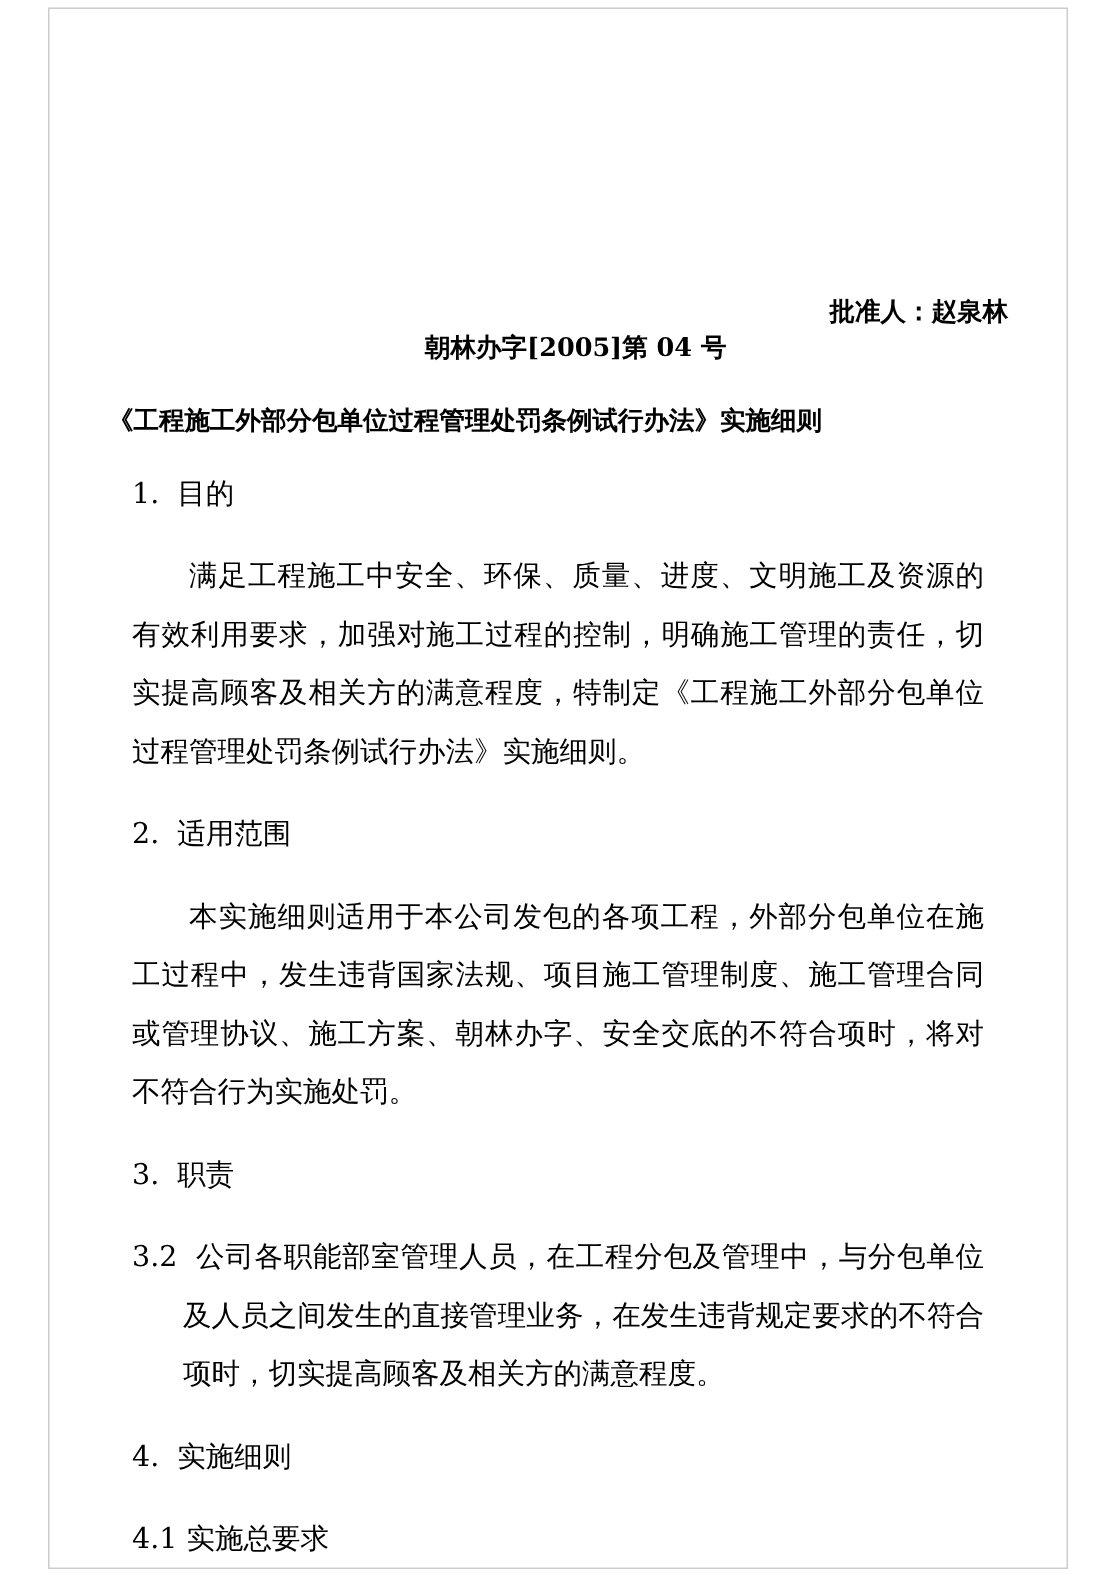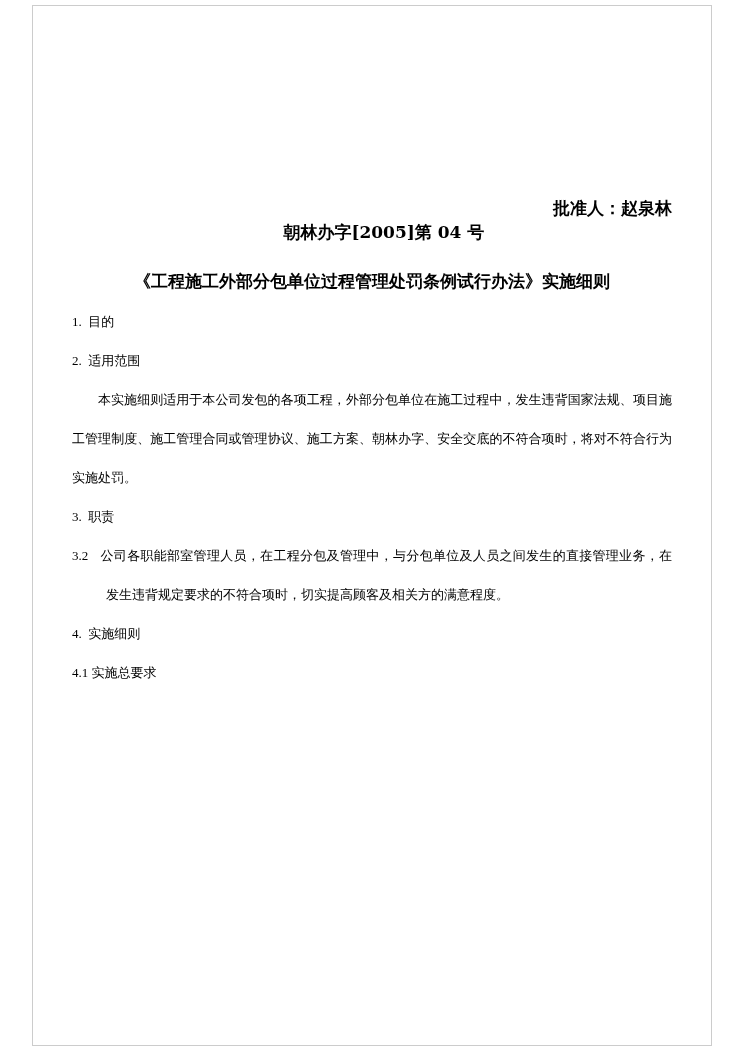--- a/index.html
+++ b/index.html
@@ -40,28 +40,26 @@
   .approver {
     position: absolute;
     right: 0;
     top: 0;
     white-space: pre-wrap;
   }
   .doc-title {
     margin: 48px 0 8px 0;
     font-size: 17px;
     font-weight: 700;
-    text-align: center;
     line-height: 26px;
   }
   .block {
-    font-size: 13px;
+    font-size: 19px;
     line-height: 39px;
-    margin: 0;
-    font-family: Liberation Serif, serif;
+    margin: 16px;
   }
   .heading {
     white-space: pre-wrap;
     text-align: left;
   }
   .para {
     text-indent: 2em;
     text-align: justify;
   }
   .clause {
@@ -80,20 +78,21 @@
   <div class="page-border"></div>
 
   <div class="header-line">
     <span class="doc-number">朝林办字[2005]第 04 号</span>
     <span class="approver">批准人：赵泉林</span>
   </div>
 
   <div class="doc-title">《工程施工外部分包单位过程管理处罚条例试行办法》实施细则</div>
 
   <div class="block heading">1.  目的</div>
+  <div class="block para">满足工程施工中安全、环保、质量、进度、文明施工及资源的有效利用要求，加强对施工过程的控制，明确施工管理的责任，切实提高顾客及相关方的满意程度，特制定《工程施工外部分包单位过程管理处罚条例试行办法》实施细则。</div>
 
   <div class="block heading">2.  适用范围</div>
   <div class="block para">本实施细则适用于本公司发包的各项工程，外部分包单位在施工过程中，发生违背国家法规、项目施工管理制度、施工管理合同或管理协议、施工方案、朝林办字、安全交底的不符合项时，将对不符合行为实施处罚。</div>
 
   <div class="block heading">3.  职责</div>
 
 
   <div class="block clause"><span class="clause-num">3.2</span><span>公司各职能部室管理人员，在工程分包及管理中，与分包单位及人员之间发生的直接管理业务，在发生违背规定要求的不符合项时，切实提高顾客及相关方的满意程度。</span></div>
 
 

